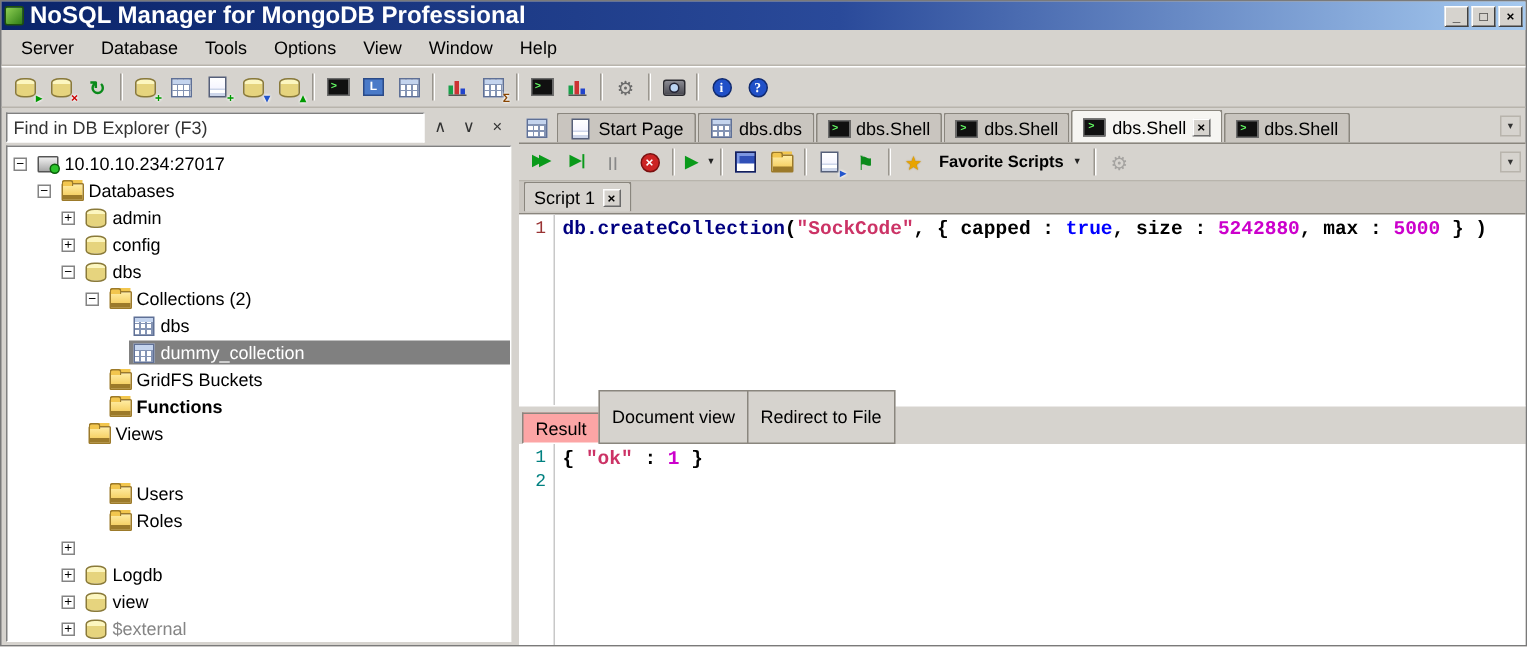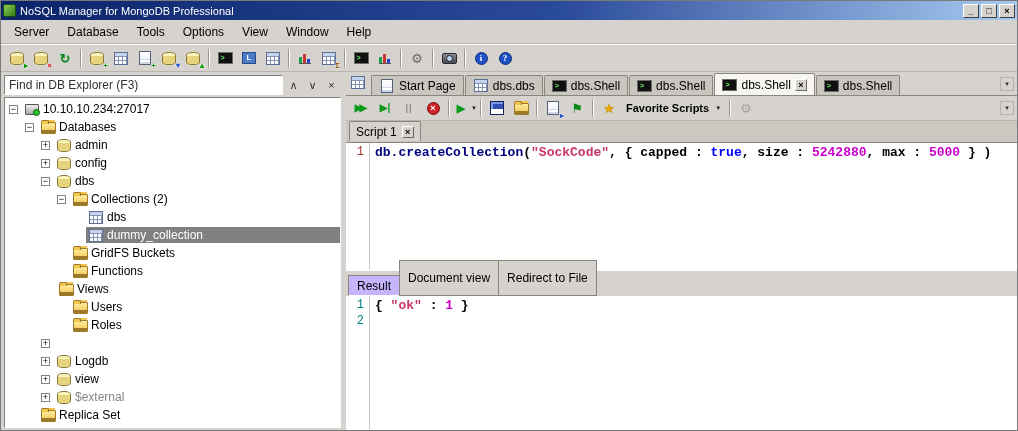--- a/index.html
+++ b/index.html
@@ -7,21 +7,21 @@
   body { font: 12px "Liberation Sans", sans-serif; color:#000; }
 
   .window { width:1018px; height:431px; display:flex; flex-direction:column;
             background:#d6d3ce; border:1px solid #7a7a7a; }
 
   
   .titlebar { flex:none; height:19px; display:flex; align-items:center; gap:4px;
               padding:0 2px; background:linear-gradient(90deg,#0a246a 0%,#2a4a9a 55%,#a6caf0 100%); }
   .app-icon { width:13px; height:13px; flex:none; border-radius:2px;
               background:linear-gradient(135deg,#8fd054,#2f7d16); border:1px solid #1d4f0c; }
-  .title-text { color:#fff; font-weight:normal; font-size:11px; flex:1;
+  .title-text { color:#fff; font-weight:bold; font-size:16px; flex:1;
                 white-space:nowrap; overflow:hidden; }
   .winbtns { display:flex; gap:2px; }
   .winbtn { width:16px; height:14px; background:#d6d3ce; border:1px solid;
             border-color:#fff #404040 #404040 #fff; font:bold 9px/12px "Liberation Sans",sans-serif;
             text-align:center; color:#000; cursor:default; }
 
   
   .menubar { flex:none; height:24px; display:flex; align-items:center; padding-left:4px;
              border-bottom:1px solid #b8b4ac; }
   .menu-item { padding:3px 9px; white-space:nowrap; }
@@ -111,21 +111,21 @@
   .tree-row { display:flex; align-items:center; height:18px; white-space:nowrap; }
   .exp { width:9px; height:9px; flex:none; border:1px solid #848484; background:#fff;
          font:9px/7px "Liberation Sans",sans-serif; text-align:center; color:#000; margin-right:4px; }
   .exp-space { width:13px; flex:none; }
   .sel-wrap { display:flex; align-items:center; gap:3px; flex:1; min-width:0; padding:0 2px; }
   .tree-row.selected .sel-wrap { background:#808080; }
   .tree-row.selected .tree-label { color:#fff; }
   .tree-label.muted { color:#858585; }
 
   
-  .tabbar { flex:none; height:23px; display:flex; align-items:flex-start; padding:1px 2px 0 2px; position:relative; }
+  .tabbar { flex:none; height:23px; display:flex; align-items:flex-end; padding:1px 2px 0 2px; position:relative; }
   .tab-list-btn { width:20px; height:19px; display:flex; align-items:center; justify-content:center; margin-right:3px; }
   .dtab { height:20px; display:inline-flex; align-items:center; gap:4px; padding:0 7px;
           border:1px solid #8a867e; border-bottom:none; background:#c9c5bf;
           border-radius:2px 2px 0 0; margin-right:1px; white-space:nowrap; }
   .dtab.active { background:#f6f5f2; height:22px; }
   .tab-close { width:12px; height:12px; border:1px solid; border-color:#fff #6a6a6a #6a6a6a #fff;
                background:#d6d3ce; font:bold 9px/10px "Liberation Sans",sans-serif; text-align:center; }
   .bar-overflow { position:absolute; right:3px; bottom:4px; width:14px; height:14px;
                   font-size:7px; display:flex; align-items:center; justify-content:center; color:#333;
                   border:1px solid #b8b4ac; background:#d6d3ce; }
@@ -155,21 +155,21 @@
   .tk-string  { color:#cc3366; }
   .tk-number  { color:#cc00cc; }
   .tk-keyword { color:#0000ff; }
 
   .hsplit { flex:none; height:5px; background:#d6d3ce; border-top:1px solid #fff; }
 
   
   .resultbar { flex:none; height:21px; display:flex; align-items:flex-end; background:#d6d3ce; padding-left:2px; }
   .rtab { height:36px; padding:0 8px; display:inline-flex; align-items:center;
           border:1px solid #8a867e; background:#d6d3ce; margin-right:-1px; white-space:nowrap; }
-  .rtab.active { background:#c4b5fd; border-bottom-color:#fff; height:21px; }
+  .rtab.active { background:#fca5a5; border-bottom-color:#fff; height:21px; }
 </style>
 </head>
 <body>
 
 <div class="window">
 
   <div class="titlebar">
     <span class="app-icon"></span>
     <span class="title-text">NoSQL Manager for MongoDB Professional</span>
     <span class="winbtns">
@@ -331,35 +331,35 @@
               <span class="tree-label">dummy_collection</span>
             </span>
           </div>
           <div class="tree-row" style="padding-left: 51px;">
             <span class="exp-space"></span>
             <span class="sel-wrap">
               <span class="ig ig-folder"></span>
               <span class="tree-label">GridFS Buckets</span>
             </span>
           </div>
-          <div class="tree-row" style="padding-left: 51px;">
+          <div class="tree-row" style="padding-left: 51px; font-weight: bold;">
             <span class="exp-space"></span>
             <span class="sel-wrap">
               <span class="ig ig-folder"></span>
               <span class="tree-label">Functions</span>
             </span>
           </div>
           <div class="tree-row" style="padding-left: 37px;">
             <span class="exp-space"></span>
             <span class="sel-wrap">
               <span class="ig ig-folder"></span>
               <span class="tree-label">Views</span>
             </span>
           </div>
-          <div class="tree-row" style="padding-left: 51px;">
+          <div class="tree-row" style="padding-left: 51px; margin-top: 22px;">
             <span class="exp-space"></span>
             <span class="sel-wrap">
               <span class="ig ig-folder"></span>
               <span class="tree-label">Users</span>
             </span>
           </div>
           <div class="tree-row" style="padding-left: 51px;">
             <span class="exp-space"></span>
             <span class="sel-wrap">
               <span class="ig ig-folder"></span>

